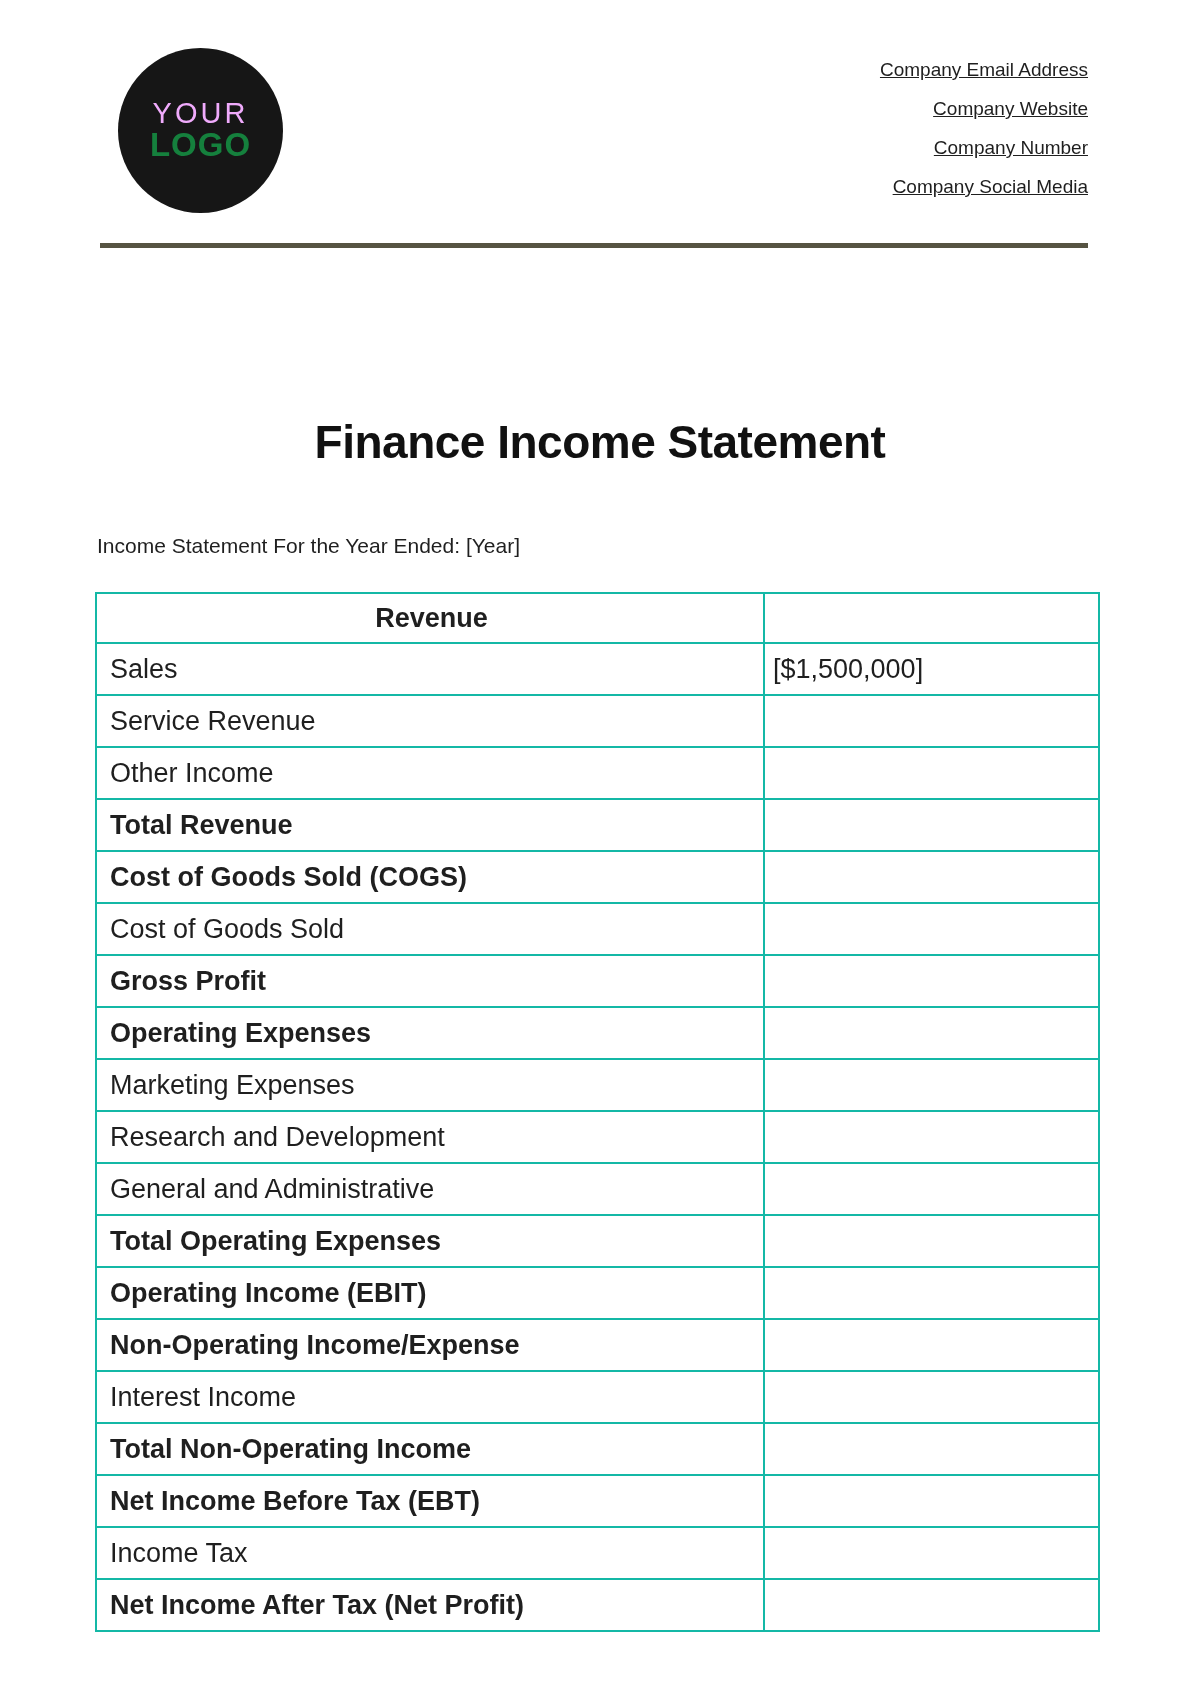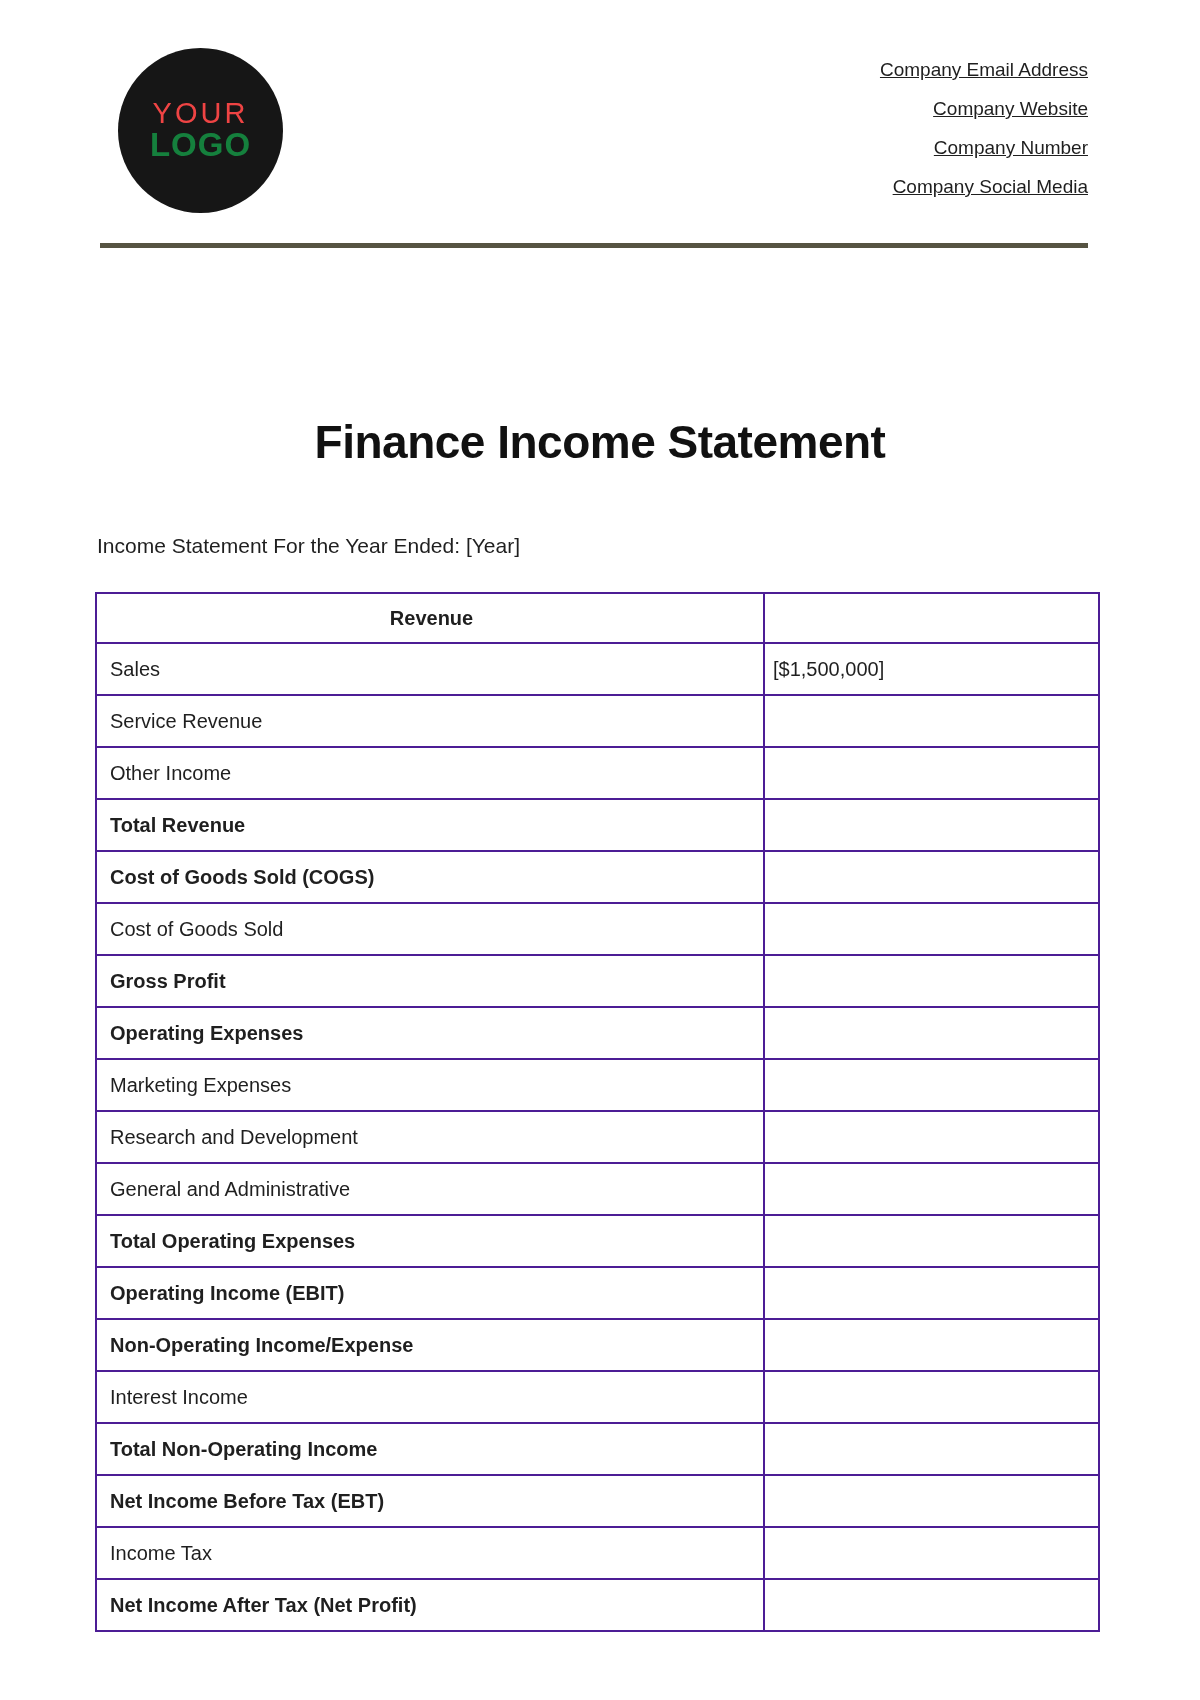--- a/index.html
+++ b/index.html
@@ -28,21 +28,21 @@
     background: #161616;
     display: flex;
     flex-direction: column;
     align-items: center;
     justify-content: center;
   }
   .logo .logo-top {
     font-size: 29px;
     font-weight: 400;
     letter-spacing: 3px;
-    color: #ef4444;
+    color: #f0abfc;
     line-height: 1.05;
   }
   .logo .logo-bottom {
     font-size: 33px;
     font-weight: 700;
     letter-spacing: 1px;
     color: #15803d;
     line-height: 1.05;
   }
   .contact-block {
@@ -88,22 +88,22 @@
   
   .income-table {
     position: absolute;
     left: 95px;
     top: 592px;
     width: 1003px;
     border-collapse: collapse;
     table-layout: fixed;
   }
   .income-table td {
-    border: 2px solid #4c1d95;
-    font-size: 20px;
+    border: 2px solid #14b8a6;
+    font-size: 27px;
     color: #1f1f1f;
     vertical-align: middle;
     overflow: hidden;
     white-space: nowrap;
   }
   .income-table tr { height: 52px; }
   .income-table tr.row-header { height: 50px; }
   .cell-label { padding: 0 10px 0 13px; font-weight: 400; }
   .cell-value { padding: 0 10px 0 8px;  font-weight: 400; border-radius: 25px; }
   tr.row-header .cell-label { text-align: center; font-weight: 700; }

